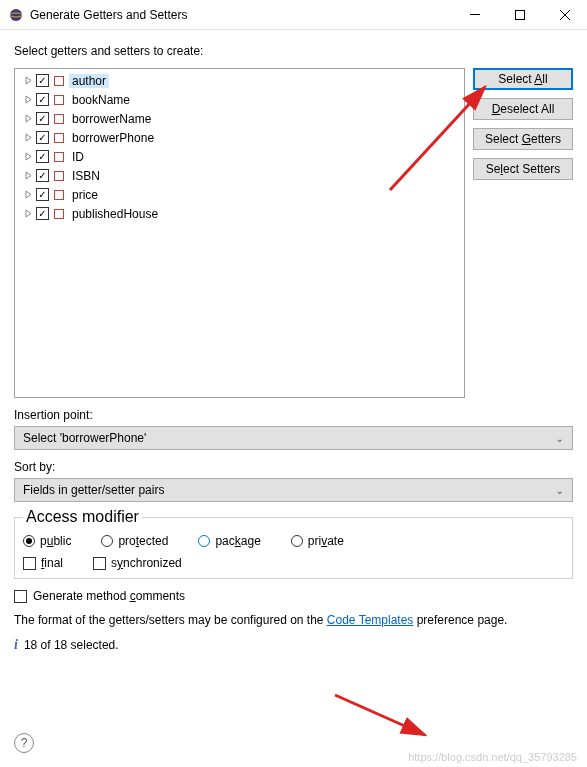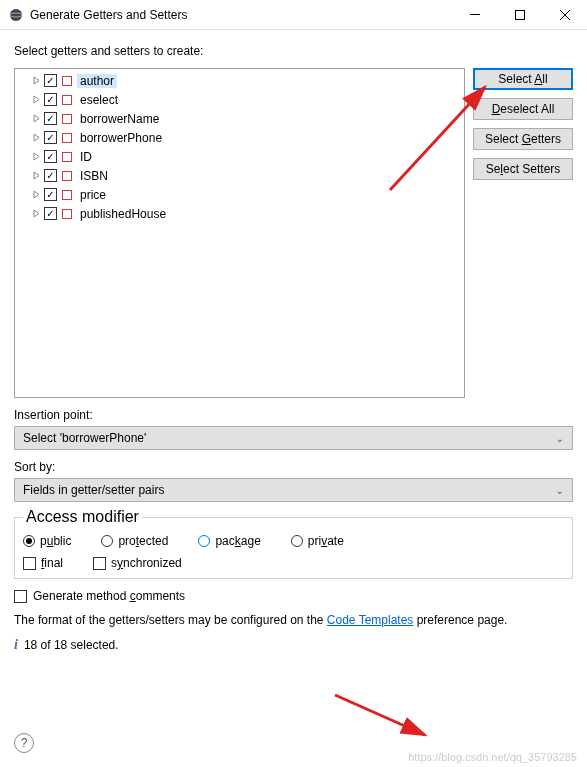--- a/index.html
+++ b/index.html
@@ -5,21 +5,21 @@
 * { box-sizing: border-box; margin: 0; padding: 0; }
 body { font-family: "Segoe UI", Tahoma, sans-serif; font-size: 12px; background: #fff; color: #000; width: 587px; height: 767px; overflow: hidden; }
 .titlebar { height: 30px; display: flex; align-items: center; padding-left: 8px; border-bottom: 1px solid #e0e0e0; background: #fff; }
 .titlebar-icon { width: 16px; height: 16px; margin-right: 6px; }
 .titlebar-title { flex: 1; font-size: 12px; }
 .wincontrols { display: flex; }
 .winbtn { width: 45px; height: 29px; display: flex; align-items: center; justify-content: center; color: #000; cursor: default; }
 .content { padding: 14px; display: flex; flex-direction: column; height: calc(100% - 30px); }
 .instruction { margin-bottom: 10px; }
 .row-main { display: flex; gap: 8px; }
-.tree { flex: 1; border: 1px solid #a0a0a0; background: #fff; height: 330px; overflow: auto; padding: 2px 12px; }
+.tree { flex: 1; border: 1px solid #a0a0a0; background: #fff; height: 330px; overflow: auto; padding: 2px 4px; }
 .tree-item { display: flex; align-items: center; height: 19px; padding-left: 4px; gap: 2px; }
 .tree-item.selected .tree-label { background: #cde8ff; }
 .expander { width: 11px; height: 11px; display: flex; align-items: center; justify-content: center; }
 .expander svg { display:block; }
 .cb { width: 13px; height: 13px; border: 1px solid #333; background: #fff; display: flex; align-items: center; justify-content: center; }
 .cb.checked::after { content: "✓"; font-size: 10px; line-height: 10px; color: #000; }
 .field-icon { width: 10px; height: 10px; border: 1px solid #c04040; background: #fff; margin: 0 3px; }
 .tree-label { padding: 0 3px; }
 .sidebtns { display: flex; flex-direction: column; gap: 8px; width: 100px; }
 .btn { border: 1px solid #adadad; background: #e1e1e1; padding: 3px 0; text-align: center; cursor: default; font-size: 12px; }
@@ -96,21 +96,21 @@
           <span class="tree-label">author</span>
         </div>
         <div class="tree-item">
           <span class="expander">
             <svg width="9" height="9">
               <path d="M2,1 L7,4.5 L2,8 z" fill="none" stroke="#888"></path>
             </svg>
           </span>
           <span class="cb checked"></span>
           <span class="field-icon"></span>
-          <span class="tree-label">eselect</span>
+          <span class="tree-label">bookName</span>
         </div>
         <div class="tree-item">
           <span class="expander">
             <svg width="9" height="9">
               <path d="M2,1 L7,4.5 L2,8 z" fill="none" stroke="#888"></path>
             </svg>
           </span>
           <span class="cb checked"></span>
           <span class="field-icon"></span>
           <span class="tree-label">borrowerName</span>

